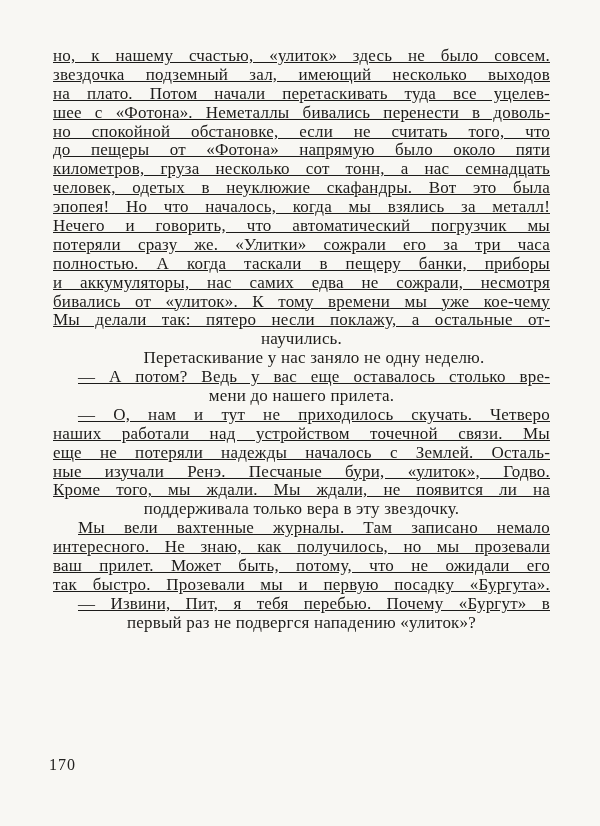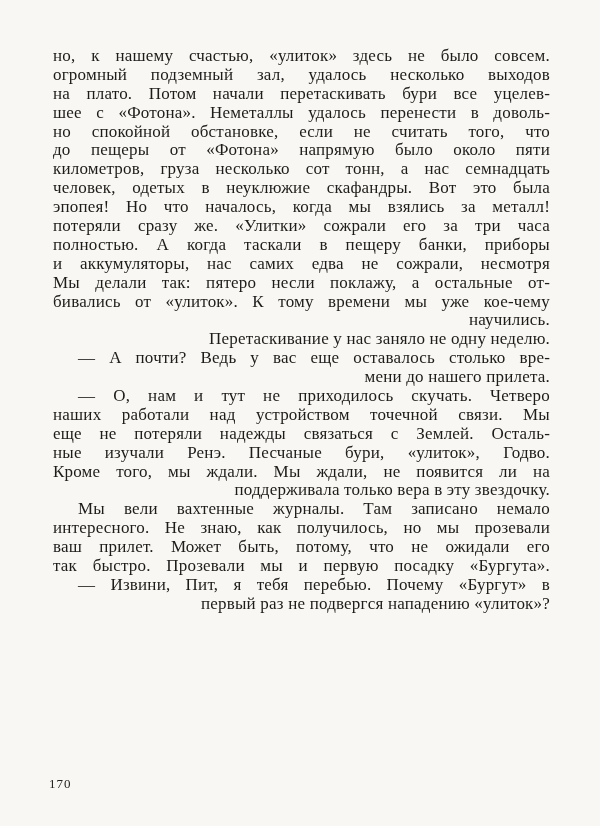--- a/index.html
+++ b/index.html
@@ -26,65 +26,67 @@
     top: 47px;
     width: 497px;
     font-size: 17px;
     line-height: 18.9px;
     color: #1d1c1a;
     letter-spacing: 0.2px;
     -webkit-font-smoothing: antialiased;
   }
   .line {
     height: 18.9px;
-    text-align: right;
+    text-align: center;
     white-space: normal;
   }
   .line.j {
     text-align: justify;
     text-align-last: justify;
+    text-decoration: underline;
   }
   .line.i {
     text-indent: 25px;
   }
   .page-number {
     position: absolute;
     left: 49px;
-    top: 776px;
-    font-size: 13px;
+    top: 756px;
+    font-size: 16px;
     letter-spacing: 1px;
     color: #232220;
   }
 </style>
 </head>
 <body>
 
 <div class="scan-page">
   <div class="text-block">
       <div class="line j">но, к нашему счастью, «улиток» здесь не было совсем.</div>
-      <div class="line j">огромный подземный зал, удалось несколько выходов</div>
-      <div class="line j">на плато. Потом начали перетаскивать бури все уцелев-</div>
-      <div class="line j">шее с «Фотона». Неметаллы удалось перенести в доволь-</div>
+      <div class="line j">звездочка подземный зал, имеющий несколько выходов</div>
+      <div class="line j">на плато. Потом начали перетаскивать туда все уцелев-</div>
+      <div class="line j">шее с «Фотона». Неметаллы бивались перенести в доволь-</div>
       <div class="line j">но спокойной обстановке, если не считать того, что</div>
       <div class="line j">до пещеры от «Фотона» напрямую было около пяти</div>
       <div class="line j">километров, груза несколько сот тонн, а нас семнадцать</div>
       <div class="line j">человек, одетых в неуклюжие скафандры. Вот это была</div>
       <div class="line j">эпопея! Но что началось, когда мы взялись за металл!</div>
+      <div class="line j">Нечего и говорить, что автоматический погрузчик мы</div>
       <div class="line j">потеряли сразу же. «Улитки» сожрали его за три часа</div>
       <div class="line j">полностью. А когда таскали в пещеру банки, приборы</div>
       <div class="line j">и аккумуляторы, нас самих едва не сожрали, несмотря</div>
+      <div class="line j">бивались от «улиток». К тому времени мы уже кое-чему</div>
       <div class="line j">Мы делали так: пятеро несли поклажу, а остальные от-</div>
-      <div class="line j">бивались от «улиток». К тому времени мы уже кое-чему</div>
       <div class="line">научились.</div>
       <div class="line i">Перетаскивание у нас заняло не одну неделю.</div>
-      <div class="line j i">— А почти? Ведь у вас еще оставалось столько вре-</div>
+      <div class="line j i">— А потом? Ведь у вас еще оставалось столько вре-</div>
       <div class="line">мени до нашего прилета.</div>
       <div class="line j i">— О, нам и тут не приходилось скучать. Четверо</div>
       <div class="line j">наших работали над устройством точечной связи. Мы</div>
-      <div class="line j">еще не потеряли надежды связаться с Землей. Осталь-</div>
+      <div class="line j">еще не потеряли надежды началось с Землей. Осталь-</div>
       <div class="line j">ные изучали Ренэ. Песчаные бури, «улиток», Годво.</div>
       <div class="line j">Кроме того, мы ждали. Мы ждали, не появится ли на</div>
       <div class="line">поддерживала только вера в эту звездочку.</div>
       <div class="line j i">Мы вели вахтенные журналы. Там записано немало</div>
       <div class="line j">интересного. Не знаю, как получилось, но мы прозевали</div>
       <div class="line j">ваш прилет. Может быть, потому, что не ожидали его</div>
       <div class="line j">так быстро. Прозевали мы и первую посадку «Бургута».</div>
       <div class="line j i">— Извини, Пит, я тебя перебью. Почему «Бургут» в</div>
       <div class="line">первый раз не подвергся нападению «улиток»?</div>
     </div>

